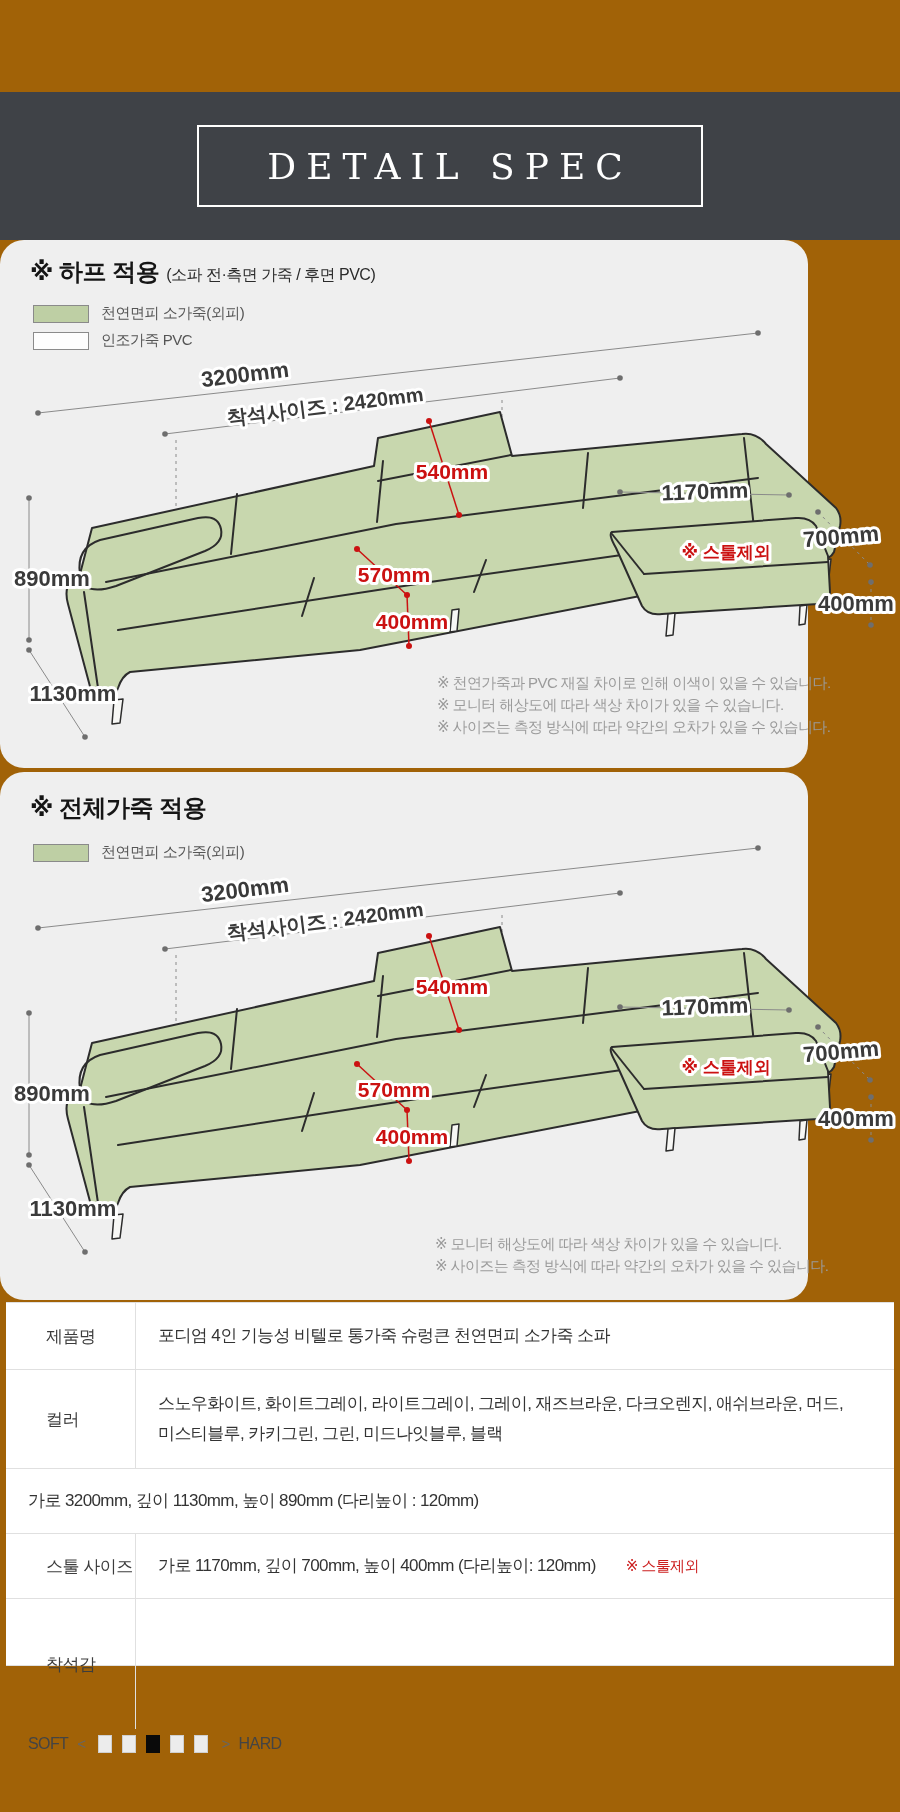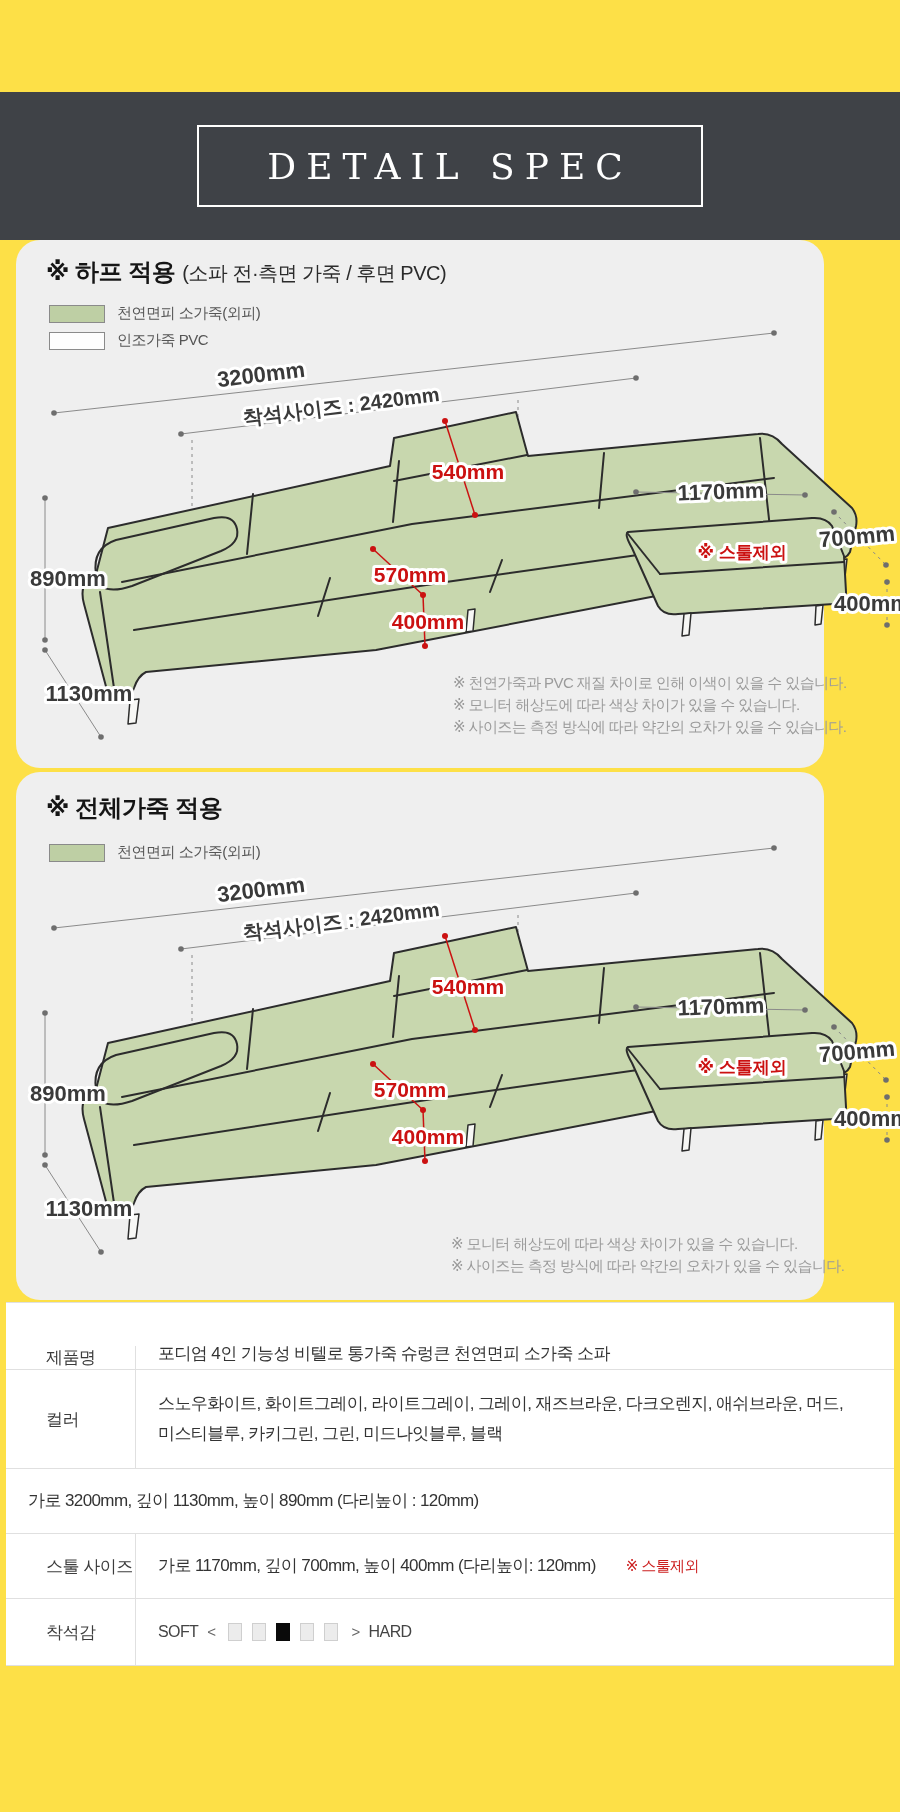--- a/index.html
+++ b/index.html
@@ -1,30 +1,30 @@
 <!DOCTYPE html>
 <html><head>
 <meta charset="utf-8">
 <style>
   html,body{margin:0;padding:0;background:#fff;}
-  .page{position:relative;width:900px;height:1812px;margin:0 auto;background:#fde047;overflow:hidden;
+  .page{position:relative;width:900px;height:1812px;margin:0 auto;background:#a16207;overflow:hidden;
         font-family:"Liberation Sans","DejaVu Sans",sans-serif;color:#333;}
   
   .header-band{position:absolute;left:0;top:92px;width:900px;height:148px;background:#3f4247;}
   .title-box{position:absolute;left:197px;top:33px;width:502px;height:78px;border:2px solid #fff;
              display:flex;align-items:center;justify-content:center;}
   .title-box span{font-family:"DejaVu Serif","Liberation Serif",serif;font-size:36px;color:#fff;
                   letter-spacing:10px;font-weight:400;}
   
-  .sect{position:absolute;left:16px;width:808px;background:#efefef;border-radius:24px;}
+  .sect{position:absolute;left:0;width:808px;background:#efefef;border-radius:24px;}
   .sect1{top:240px;height:528px;}
   .sect2{top:772px;height:528px;}
   .sect-head{position:absolute;left:30px;display:flex;align-items:baseline;gap:7px;white-space:nowrap;}
   .sect-head .h-main{font-size:24px;font-weight:bold;color:#151515;letter-spacing:-0.5px;}
-  .sect-head .h-sub{font-size:20px;color:#2b2b2b;letter-spacing:-0.5px;}
+  .sect-head .h-sub{font-size:16px;color:#2b2b2b;letter-spacing:-0.5px;}
   .legend-row{position:absolute;left:33px;display:flex;align-items:center;gap:12px;}
   .swatch{width:56px;height:18px;border:1px solid #8a8a8a;box-sizing:border-box;}
   .swatch.green{background:#becfa4;}
   .swatch.white{background:#fdfdfd;}
   .legend-label{font-size:15px;color:#555;letter-spacing:-0.5px;}
   .diagram{position:absolute;left:0;width:900px;height:430px;}
   .notes{position:absolute;font-size:15px;line-height:22px;letter-spacing:-0.6px;white-space:nowrap;}
   .note{color:#9b9b9b;}
   .note.red{color:#cc1f1f;}
   
@@ -268,21 +268,21 @@
     </g>
   </svg>
 </div>
     <div class="notes" style="left:435px;top:461px;">
       <div class="note">※ 모니터 해상도에 따라 색상 차이가 있을 수 있습니다.</div>
       <div class="note">※ 사이즈는 측정 방식에 따라 약간의 오차가 있을 수 있습니다.</div>
     </div>
   </div>
 
   <div class="table-wrap">
-    <div class="t-row" style="height:66px;align-items:flex-end;">
+    <div class="t-row" style="height:66px;">
       <div class="t-label">제품명</div>
       <div class="t-value">
         <span>포디엄 4인 기능성 비텔로 통가죽 슈렁큰 천연면피 소가죽 소파</span>
       </div>
     </div>
     <div class="t-row" style="height:98px;">
       <div class="t-label">컬러</div>
       <div class="t-value">
         <span class="stack">
           <span class="stack">스노우화이트, 화이트그레이, 라이트그레이, 그레이, 재즈브라운, 다크오렌지, 애쉬브라운, 머드,</span>
@@ -295,21 +295,21 @@
         <span>가로 3200mm, 깊이 1130mm, 높이 890mm (다리높이 : 120mm)</span>
       </div>
     </div>
     <div class="t-row" style="height:64px;">
       <div class="t-label">스툴 사이즈</div>
       <div class="t-value">
         <span>가로 1170mm,  깊이 700mm,  높이 400mm (다리높이: 120mm)</span>
         <span class="red-note">※ 스툴제외</span>
       </div>
     </div>
-    <div class="t-row" style="height:66px;">
+    <div class="t-row" style="height:66px;flex-direction:column;">
       <div class="t-label">착석감</div>
       <div class="t-value">
         <span class="firm">
           <span>SOFT</span>
           <span class="arrow">&lt;</span>
           <span class="fboxes">
               <span class="fbox"></span>
               <span class="fbox"></span>
               <span class="fbox sel"></span>
               <span class="fbox"></span>

